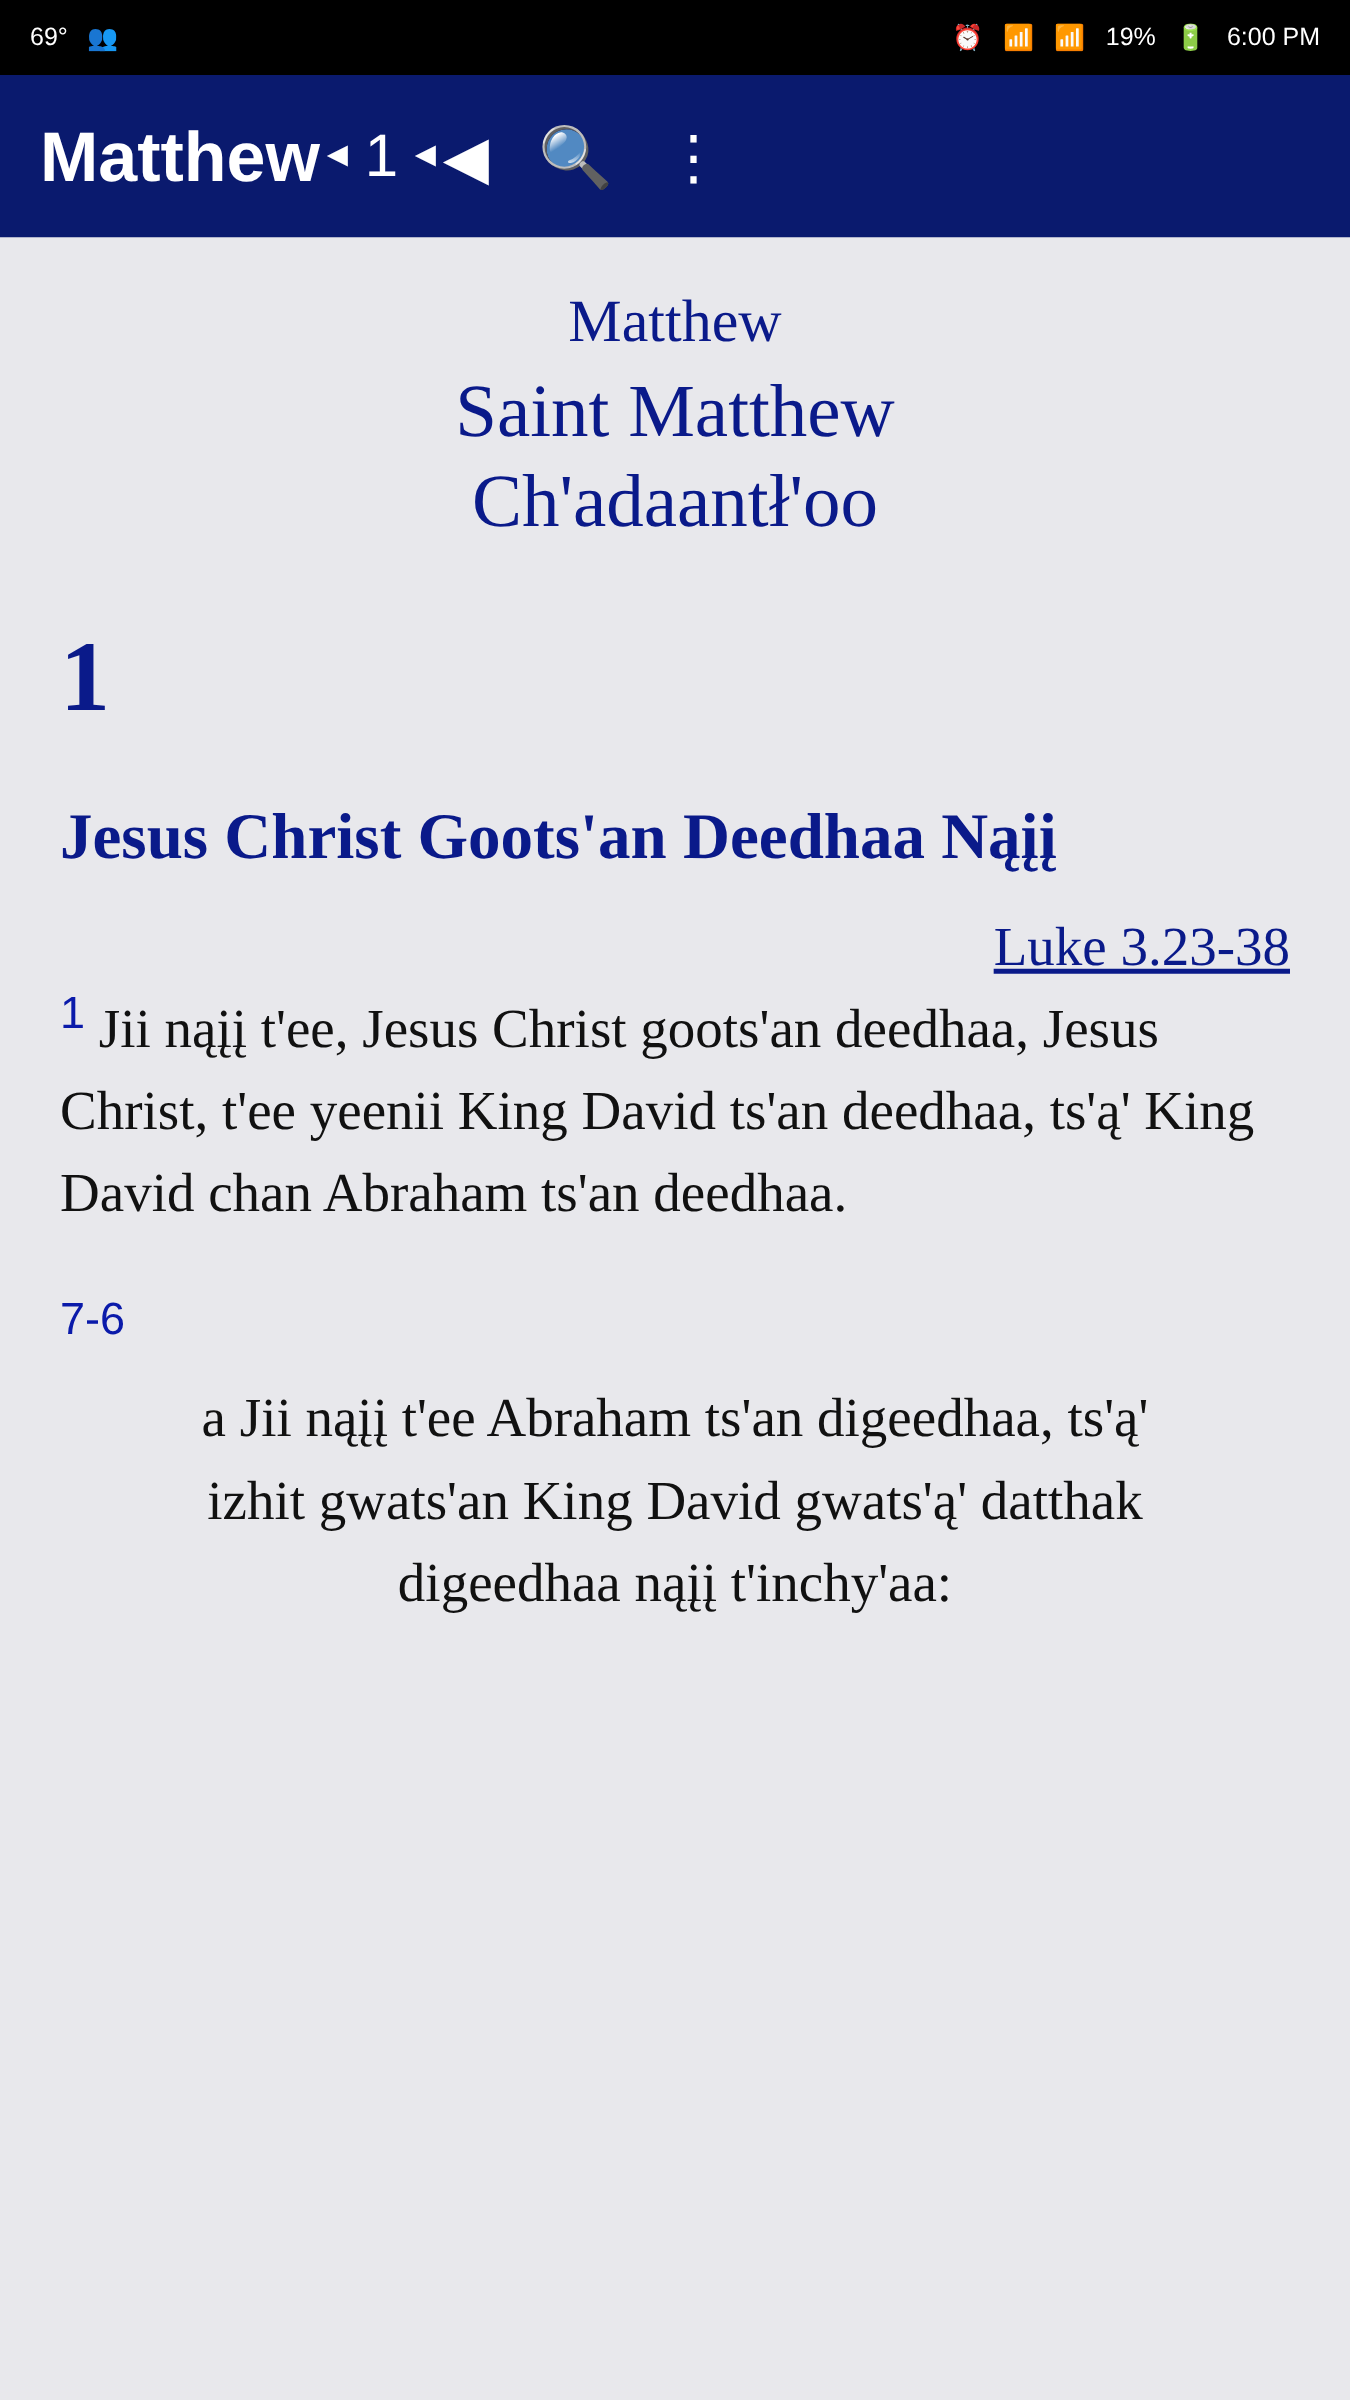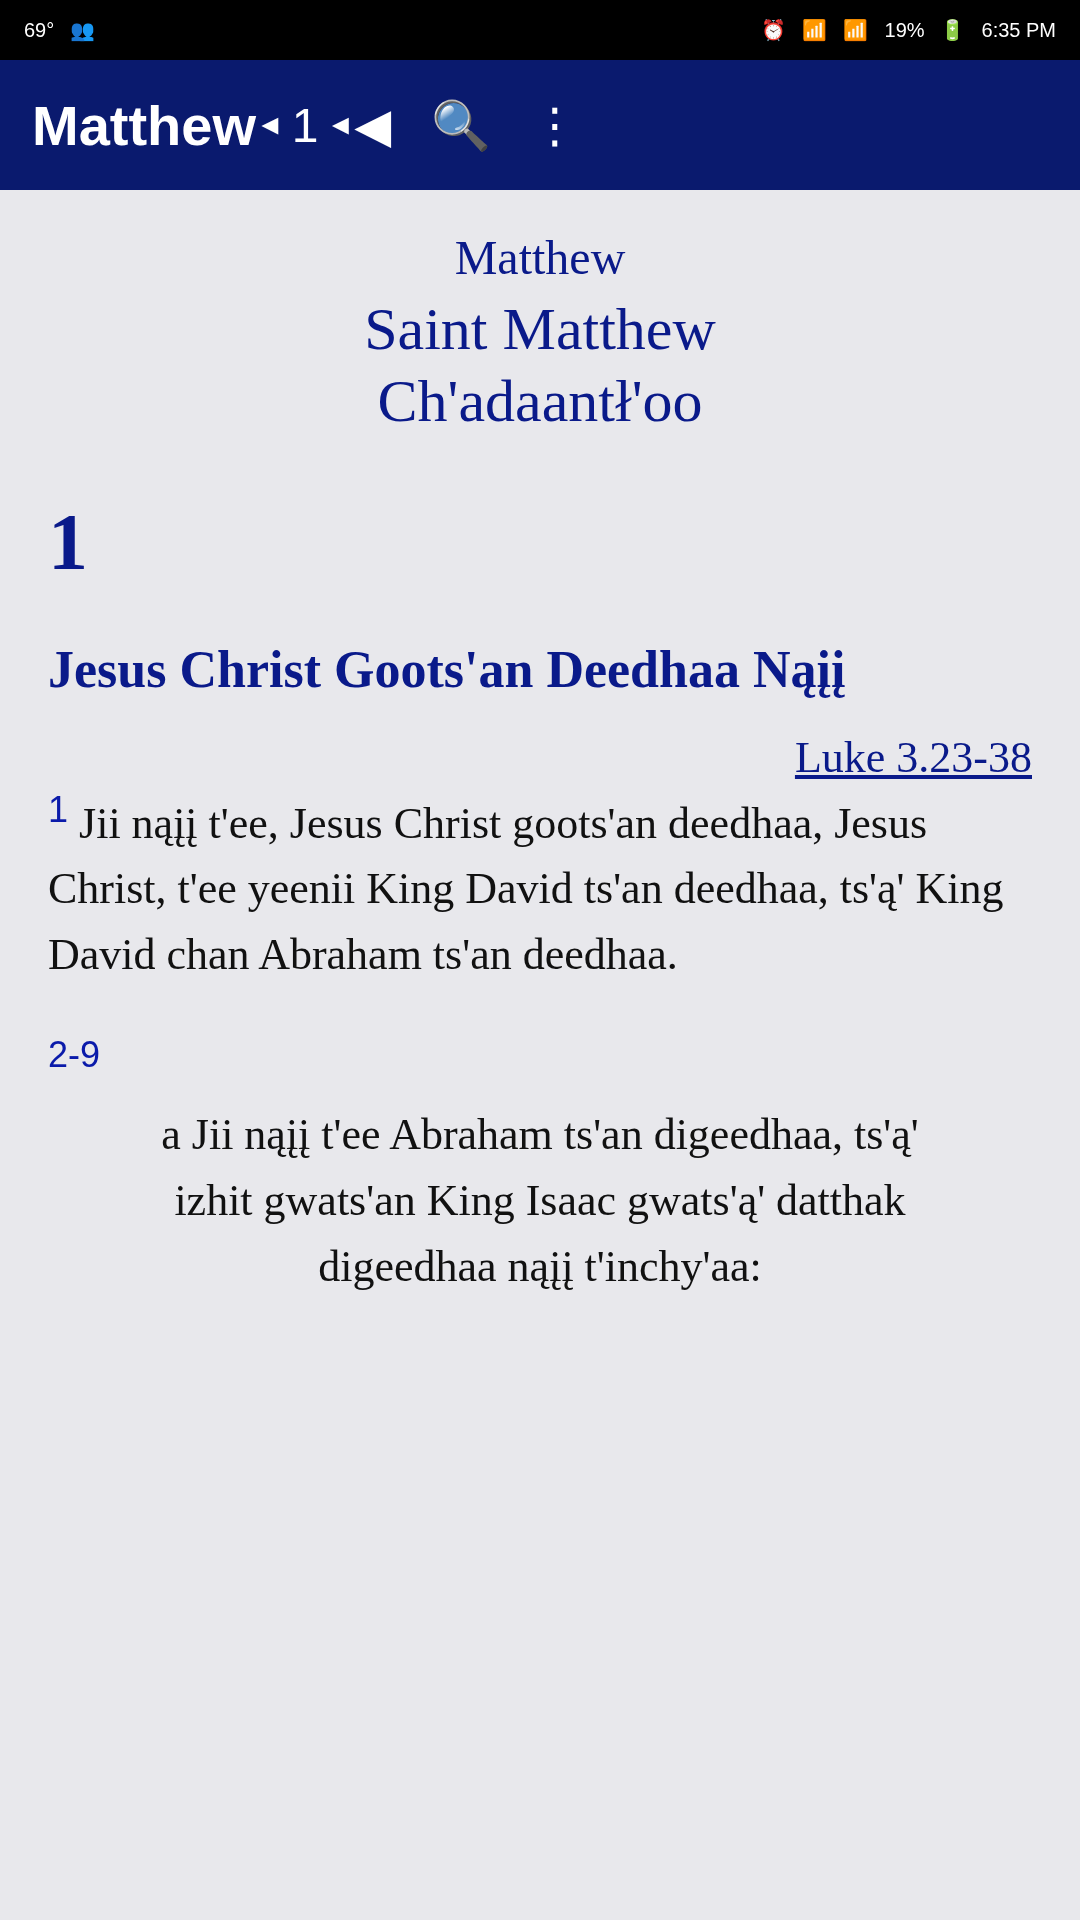--- a/index.html
+++ b/index.html
@@ -181,21 +181,21 @@
   <div class="status-left">
     <span>69°</span>
     <span>👥</span>
   </div>
   <div class="status-right">
     <span>⏰</span>
     <span>📶</span>
     <span>📶</span>
     <span>19%</span>
     <span>🔋</span>
-    <span>6:35 PM</span>
+    <span>6:00 PM</span>
   </div>
 </div>
 
 <div class="toolbar">
   <div class="toolbar-title">Matthew</div>
   <div class="chapter-nav">
     <span class="chapter-triangle">◄</span>
     <div class="toolbar-chapter">1</div>
     <span class="chapter-triangle">◄</span>
   </div>
@@ -218,17 +218,17 @@
 
   <div class="section-heading">Jesus Christ Goots'an Deedhaa Nąįį</div>
   <div class="cross-ref">Luke 3.23-38</div>
 
   <div class="verse-block">
     <sup class="verse-num">1</sup>
     <span class="verse-text">Jii nąįį t'ee, Jesus Christ goots'an deedhaa, Jesus Christ, t'ee yeenii King David ts'an deedhaa, ts'ą' King David chan Abraham ts'an deedhaa.</span>
   </div>
 
   <div class="verse-block">
-    <sup class="verse-num">2-9</sup>
-    <div class="verse-indented">a Jii nąįį t'ee Abraham ts'an digeedhaa, ts'ą' izhit gwats'an King Isaac gwats'ą' datthak digeedhaa nąįį t'inchy'aa:</div>
+    <sup class="verse-num">7-6</sup>
+    <div class="verse-indented">a Jii nąįį t'ee Abraham ts'an digeedhaa, ts'ą' izhit gwats'an King David gwats'ą' datthak digeedhaa nąįį t'inchy'aa:</div>
   </div>
 
 </div>
 
 </body></html>

